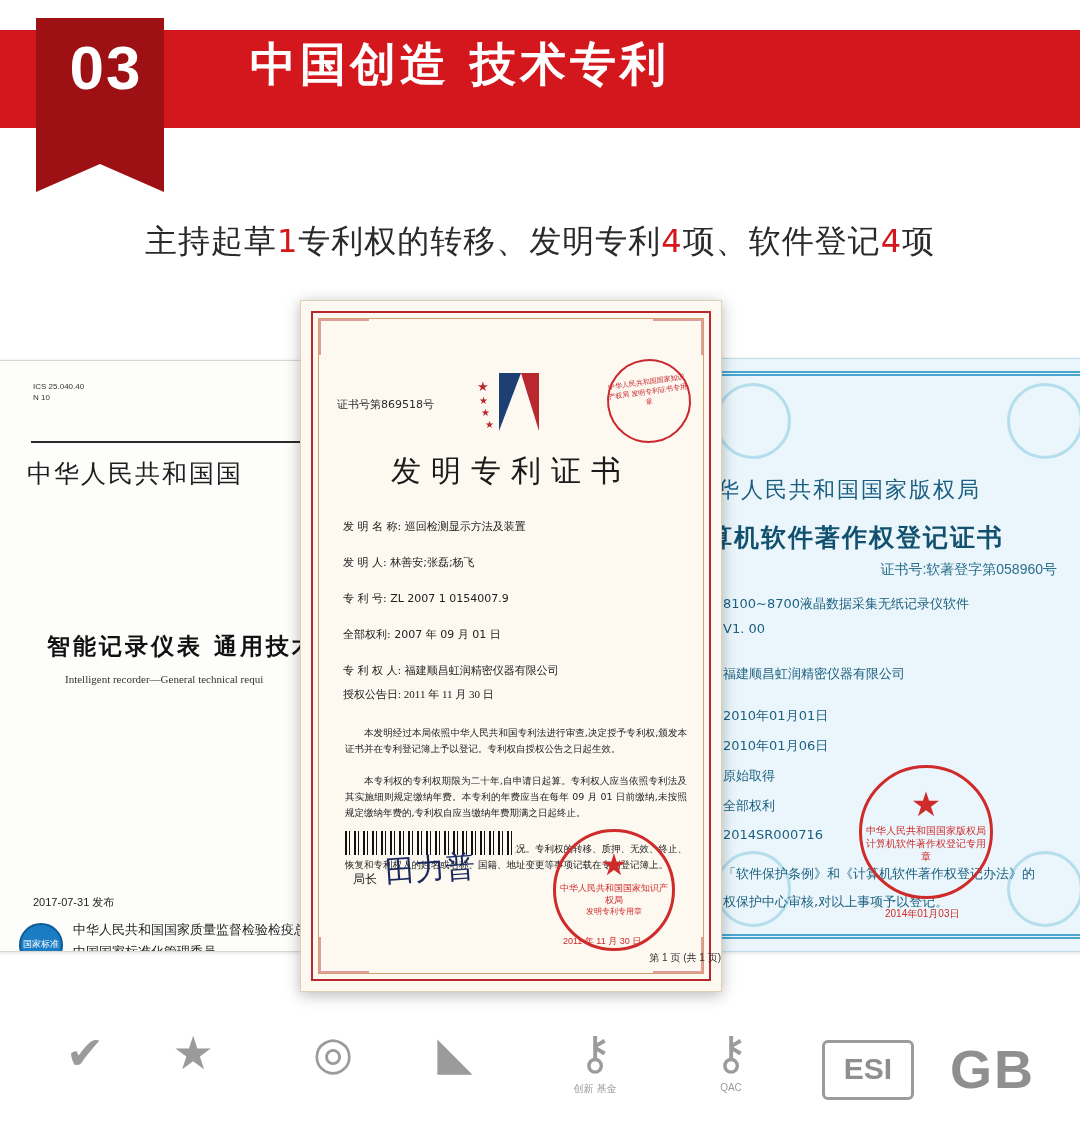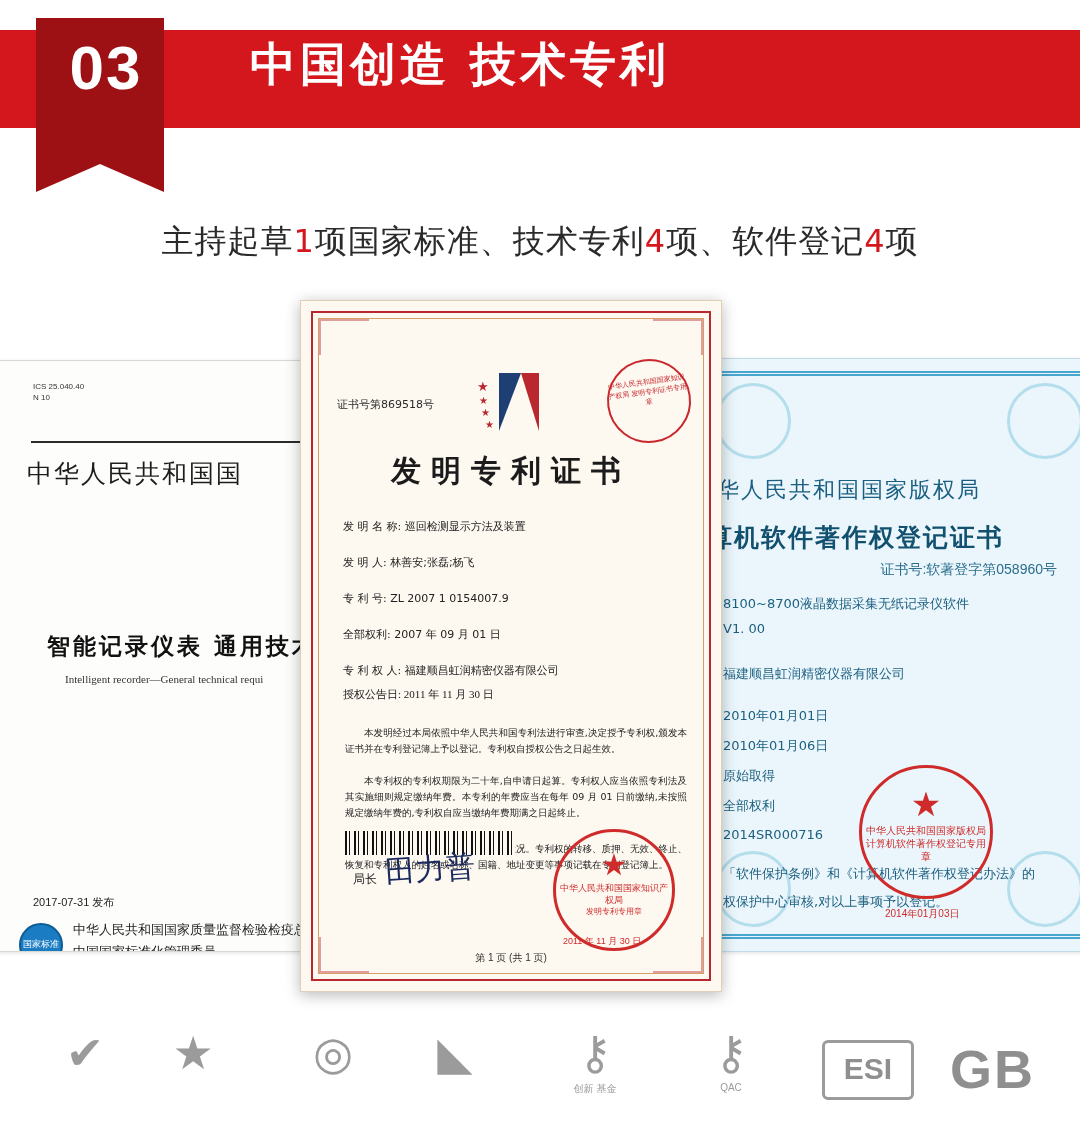--- a/index.html
+++ b/index.html
@@ -152,21 +152,21 @@
   .cc-logo .s3{left:4px;top:34px;}
   .cc-logo .s4{left:8px;top:46px;}
 
   .cc-stamp{
     position:absolute;right:30px;top:58px;width:84px;height:84px;border-radius:50%;
     border:2px solid #c8282e;color:#c8282e;font-size:7px;text-align:center;
     line-height:10px;padding-top:16px;box-sizing:border-box;transform:rotate(-8deg);
   }
   .cc-title{
     position:absolute;left:0;top:150px;width:420px;text-align:center;
-    font-size:30px;color:#1b1b1b;letter-spacing:10px;font-weight:bold;
+    font-size:30px;color:#1b1b1b;letter-spacing:10px;font-weight:normal;
     font-family:"DejaVu Sans", sans-serif;
   }
   .cc-field{
     position:absolute;left:42px;font-size:11px;color:#222;white-space:nowrap;
     font-family:"DejaVu Sans", sans-serif;
   }
   .cc-para{
     position:absolute;left:44px;right:34px;font-size:9.5px;color:#222;line-height:16px;
     text-align:justify;font-family:"DejaVu Sans", sans-serif;text-indent:19px;
   }
@@ -178,21 +178,21 @@
     font-family:"DejaVu Serif", serif;transform:rotate(-4deg);
   }
   .cc-redseal{
     position:absolute;left:252px;top:528px;width:116px;height:116px;border-radius:50%;
     border:3px solid #cf2b2b;color:#cf2b2b;text-align:center;
   }
   .cc-redseal .star{display:block;font-size:30px;line-height:34px;margin-top:16px;}
   .cc-redseal .t1{display:block;font-size:9px;line-height:12px;}
   .cc-redseal .t2{display:block;font-size:8px;line-height:12px;}
   .cc-sealdate{position:absolute;left:262px;top:634px;font-size:9px;color:#cf2b2b;}
-  .cc-page{position:absolute;left:0;bottom:26px;width:420px;text-align:center;font-size:10px;color:#333;}
+  .cc-page{position:absolute;left:0;bottom:26px;width:420px;text-align:right;font-size:10px;color:#333;}
 
   
   .logos{
     position:absolute;left:0;top:1010px;width:1080px;height:113px;
   }
   .logo{
     position:absolute;top:16px;color:#9b9b9b;text-align:center;
   }
   .logo .glyph{font-size:46px;line-height:54px;display:block;color:#9b9b9b;font-family:"DejaVu Sans",sans-serif;}
   .logo .cap{display:block;font-size:10px;color:#9b9b9b;margin-top:2px;}
@@ -209,21 +209,21 @@
 </head>
 <body>
 
 <div class="banner"></div>
 <div class="banner-ribbon">
   <span class="banner-num">03</span>
 </div>
 <div class="banner-title">中国创造  技术专利</div>
 
 <div class="subtitle">
-  <span>主持起草</span><span class="hl">1</span><span>项国家标准、技术专利</span><span class="hl">4</span><span>项、软件登记</span><span class="hl">4</span><span>项</span>
+  <span>主持起草</span><span class="hl">1</span><span>专利权的转移、发明专利</span><span class="hl">4</span><span>项、软件登记</span><span class="hl">4</span><span>项</span>
 </div>
 
 <div class="certs">
 
   <div class="cert-left">
     <div class="cl-code">
       <div>ICS 25.040.40</div>
       <div>N 10</div>
     </div>
     <div class="cl-emblem">GB</div>

